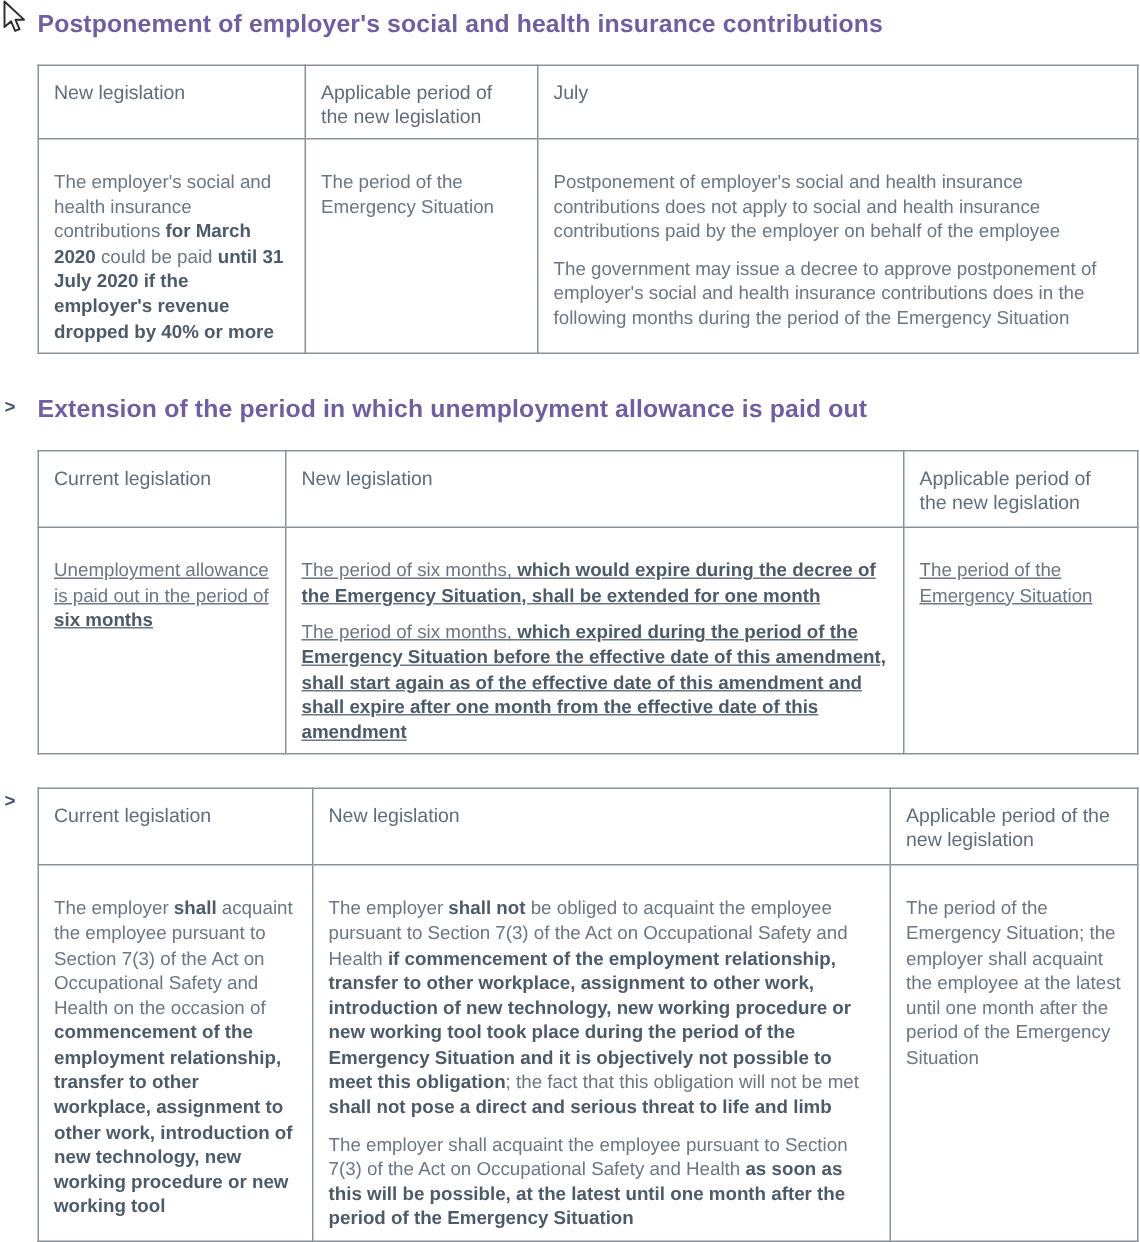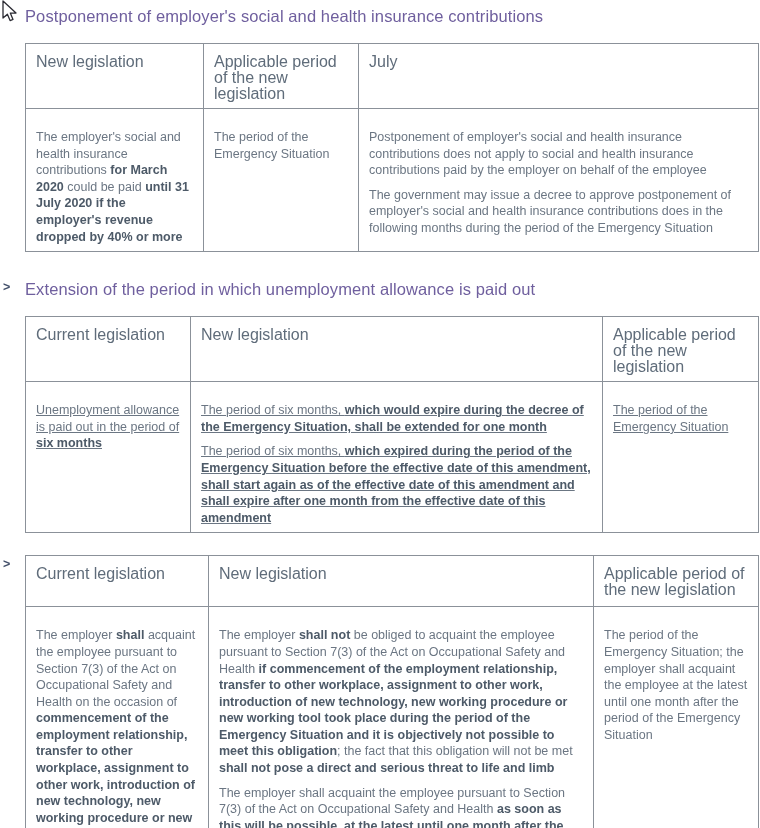--- a/index.html
+++ b/index.html
@@ -17,21 +17,21 @@
     left: 1px;
     top: 0px;
     z-index: 10;
   }
   .section { position: relative; padding-left: 25px; padding-right: 2px; }
   .heading {
     color: #6f5f9e;
     font-size: 16.5px;
     line-height: 22px;
     letter-spacing: 0.1px;
-    font-weight: normal;
+    font-weight: bold;
   }
   .bullet {
     position: absolute;
     left: 3px;
     top: 2px;
     font-size: 12.5px;
     font-weight: bold;
     color: #44516b;
   }
   .tbl {
@@ -41,21 +41,21 @@
   }
   .tbl th, .tbl td {
     border: 1px solid #8b9199;
     vertical-align: top;
     text-align: left;
   }
   .tbl th {
     padding: 10px 10px 6px 10px;
     font-weight: normal;
     color: #5f6c7a;
-    font-size: 16px;
+    font-size: 13px;
     line-height: 16px;
   }
   .tbl td {
     padding: 20px 10px 6px 10px;
     color: #6b7683;
     font-size: 12.5px;
     line-height: 16.6px;
   }
   .para { margin: 0 0 8px 0; }
   .para:last-child { margin-bottom: 0; }

